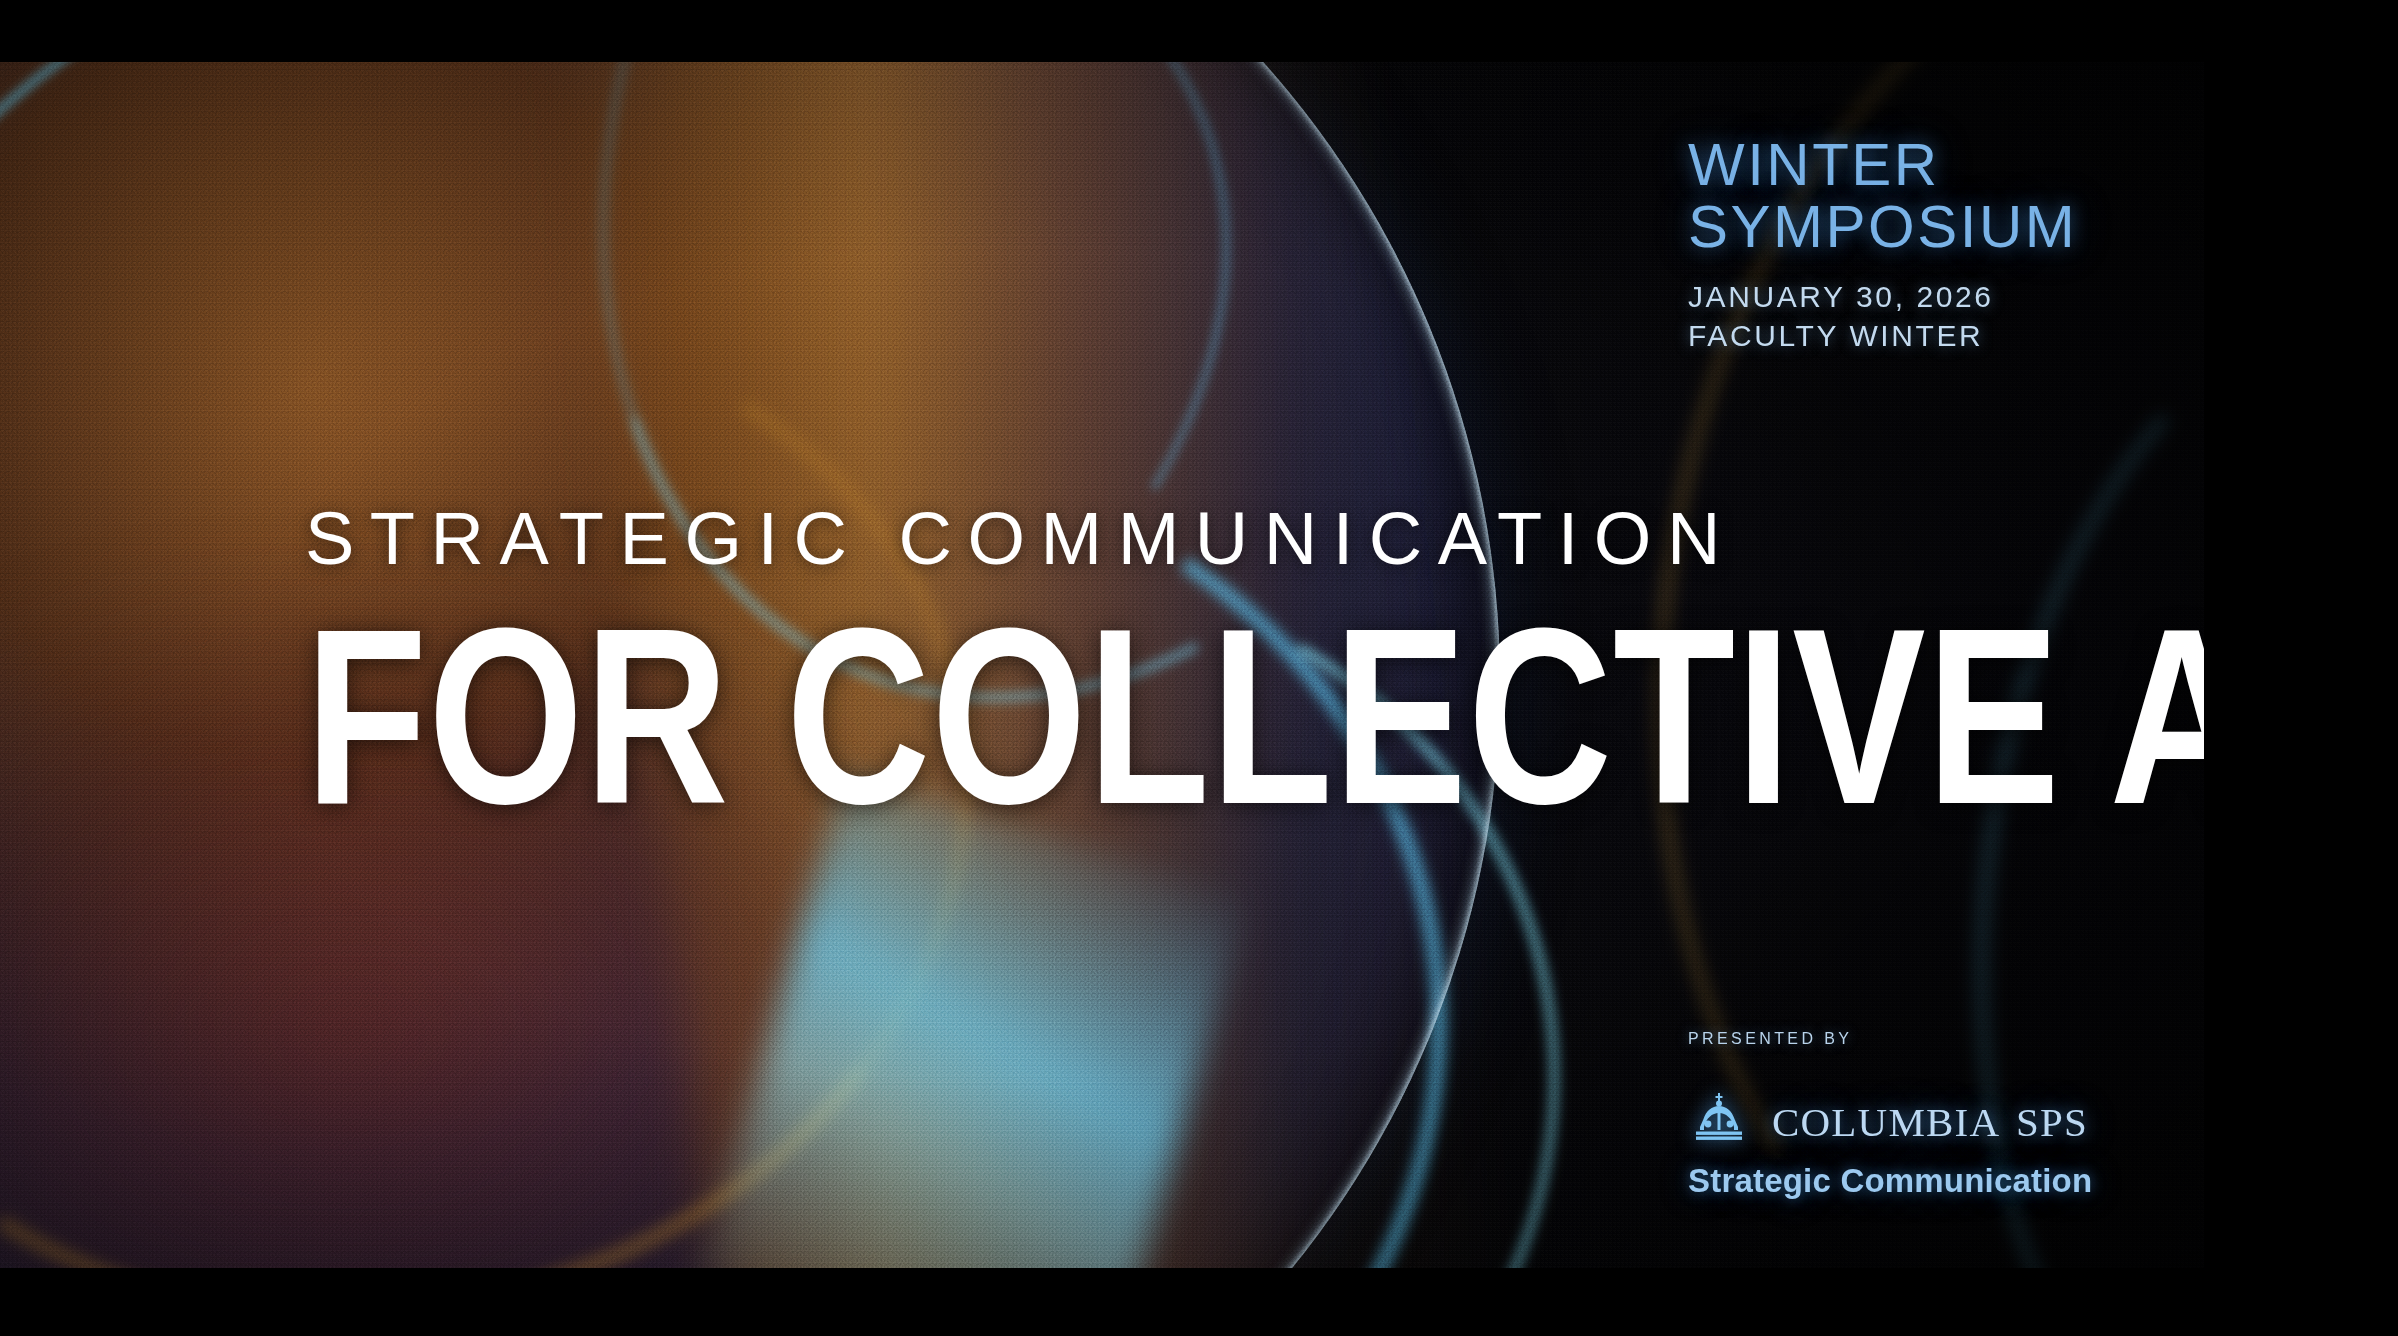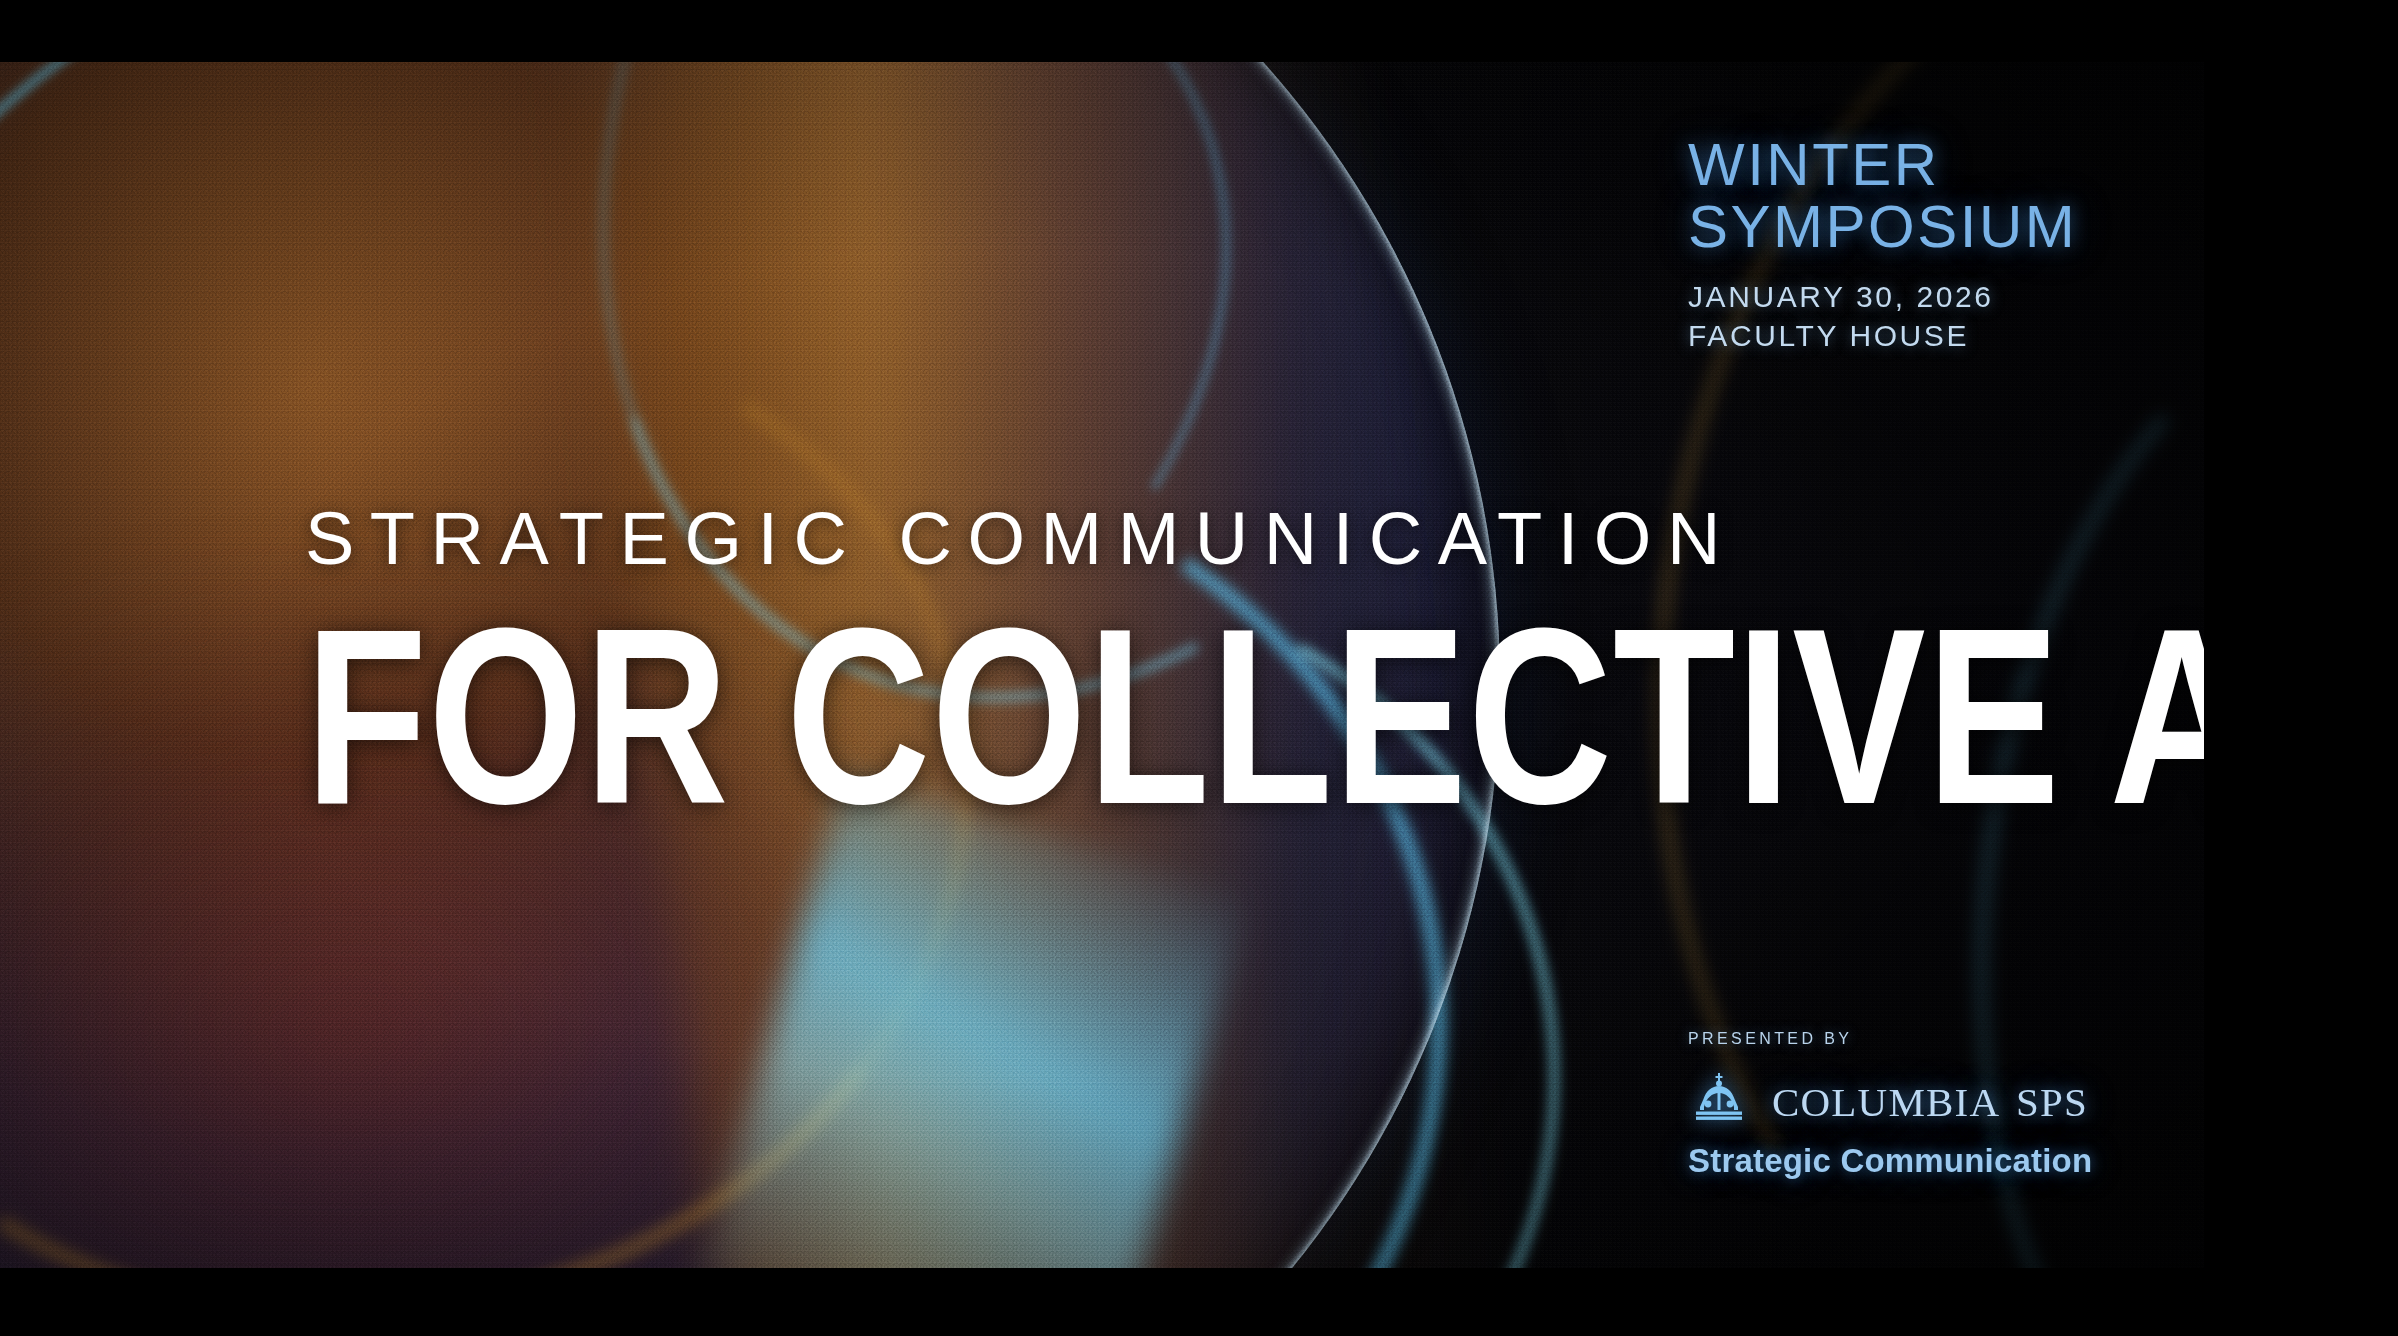--- a/index.html
+++ b/index.html
@@ -315,21 +315,21 @@
   }
   #presented-by-label {
     font-size: 16px;
     font-weight: 400;
     letter-spacing: 3.4px;
     color: #b9d4ec;
     text-shadow: 0 0 12px rgba(110,170,220,0.5);
     white-space: nowrap;
   }
   #logo-lockup {
-    margin-top: 20px;
+    margin-top: 40px;
     display: flex;
     align-items: center;
   }
   #crown-icon {
     width: 62px;
     height: 48px;
     margin-right: 22px;
     flex: none;
     filter: drop-shadow(0 0 10px rgba(80,160,230,0.75));
   }
@@ -381,21 +381,21 @@
     <div class="bg-layer" id="bg-grain-2"></div>
     <div class="bg-layer" id="bg-right-dark"></div>
     <div class="bg-layer" id="bg-vignette"></div>
 
     <div id="content">
 
       <div id="event-block">
         <div class="event-line-main">WINTER</div>
         <div class="event-line-main">SYMPOSIUM</div>
         <div class="event-line-sub" id="event-date">JANUARY 30, 2026</div>
-        <div class="event-line-sub">FACULTY HOUSE</div>
+        <div class="event-line-sub">FACULTY WINTER</div>
       </div>
 
       <div id="headline-group">
         <div id="headline-eyebrow">STRATEGIC COMMUNICATION</div>
         <div id="headline-main">FOR COLLECTIVE ACTION</div>
       </div>
 
       <div id="presenter-block">
         <div id="presented-by-label">PRESENTED BY</div>
         <div id="logo-lockup">

